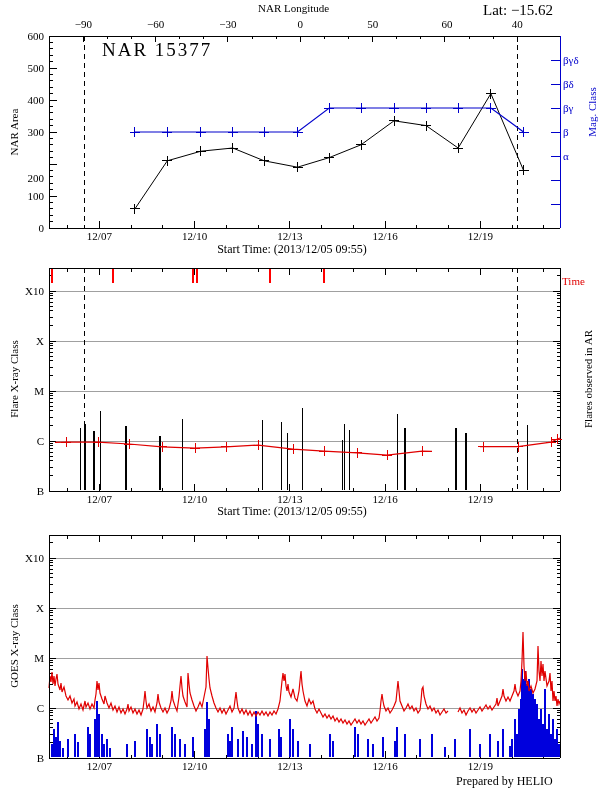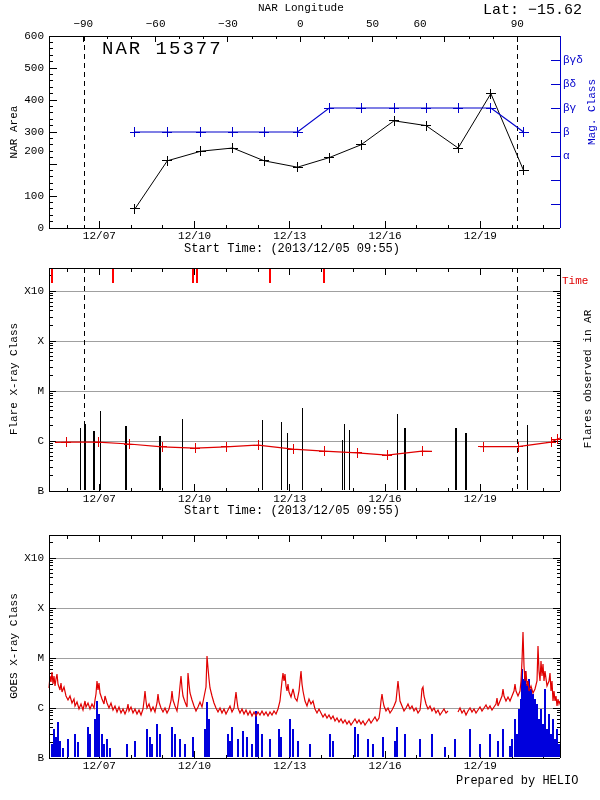--- a/index.html
+++ b/index.html
@@ -1,17 +1,17 @@
 <!DOCTYPE html>
 <html><head>
 <meta charset="utf-8">
 <style>
   html,body{margin:0;padding:0;background:#fff;}
   #page{position:relative;width:600px;height:800px;background:#ffffff;
-        font-family:Liberation Mono, monospace;color:#000;overflow:hidden;border-radius:24px;}
+        font-family:Liberation Serif, serif;color:#000;overflow:hidden;border-radius:24px;}
   #chart-svg{position:absolute;left:0;top:0;}
   .lbl{position:absolute;white-space:nowrap;font-size:11px;line-height:1;}
   .rot{transform:translate(-50%,-50%) rotate(-90deg);}
   .ctr{transform:translateX(-50%);}
   .vctr{transform:translateY(-50%);}
   .blue{color:#0000cc;}
   .red{color:#e00000;}
   .title{font-size:19px;letter-spacing:2px;}
   .big{font-size:15px;}
   .med{font-size:12px;}
@@ -590,32 +590,32 @@
   <div class="lbl red" style="left:562px;top:276px;">Time</div>
   <div class="lbl rot" style="left:588px;top:379px;">Flares observed in AR</div>
   <div class="lbl med ctr" style="left:292px;top:505px;">Start Time: (2013/12/05 09:55)</div>
 
   <div class="lbl rot" style="left:14px;top:646px;">GOES X-ray Class</div>
   <div class="lbl med" style="left:456px;top:775px;">Prepared by HELIO</div>
 
   <div id="gen-labels">
       <div class="lbl " style="left:14px;top:222.5px;width:30px;text-align:right;">0</div>
       <div class="lbl " style="left:14px;top:190.5px;width:30px;text-align:right;">100</div>
-      <div class="lbl " style="left:14px;top:146px;width:30px;text-align:right;">200</div>
+      <div class="lbl " style="left:14px;top:173px;width:30px;text-align:right;">200</div>
       <div class="lbl " style="left:14px;top:126.5px;width:30px;text-align:right;">300</div>
       <div class="lbl " style="left:14px;top:94.5px;width:30px;text-align:right;">400</div>
       <div class="lbl " style="left:14px;top:62.5px;width:30px;text-align:right;">500</div>
       <div class="lbl " style="left:14px;top:30.5px;width:30px;text-align:right;">600</div>
       <div class="lbl ctr" style="left:83.30100000000002px;top:19px;">−90</div>
       <div class="lbl ctr" style="left:155.63400000000001px;top:19px;">−60</div>
       <div class="lbl ctr" style="left:227.967px;top:19px;">−30</div>
       <div class="lbl ctr" style="left:300.3px;top:19px;">0</div>
       <div class="lbl ctr" style="left:372.63300000000004px;top:19px;">50</div>
-      <div class="lbl ctr" style="left:420px;top:19px;">60</div>
-      <div class="lbl ctr" style="left:517.299px;top:19px;">90</div>
+      <div class="lbl ctr" style="left:447px;top:19px;">60</div>
+      <div class="lbl ctr" style="left:517.299px;top:19px;">40</div>
       <div class="lbl blue vctr" style="left:563px;top:156px;">α</div>
       <div class="lbl blue vctr" style="left:563px;top:132px;">β</div>
       <div class="lbl blue vctr" style="left:563px;top:108px;">βγ</div>
       <div class="lbl blue vctr" style="left:563px;top:84px;">βδ</div>
       <div class="lbl blue vctr" style="left:563px;top:60px;">βγδ</div>
       <div class="lbl ctr" style="left:99.3809px;top:231px;">12/07</div>
       <div class="lbl ctr" style="left:194.6309px;top:231px;">12/10</div>
       <div class="lbl ctr" style="left:289.8809px;top:231px;">12/13</div>
       <div class="lbl ctr" style="left:385.1309px;top:231px;">12/16</div>
       <div class="lbl ctr" style="left:480.3809px;top:231px;">12/19</div>

